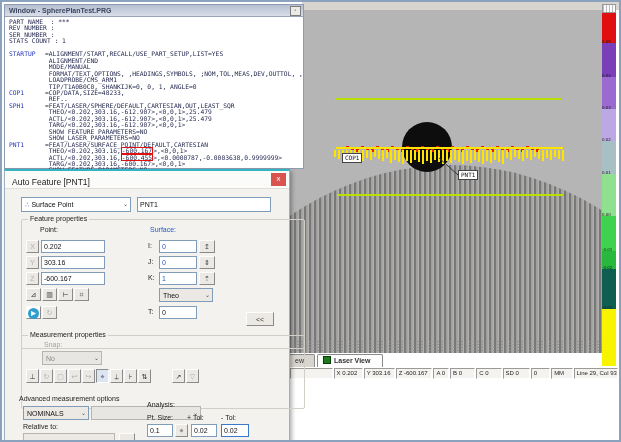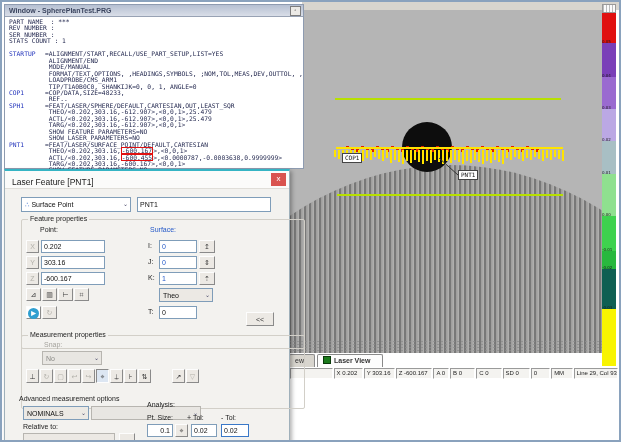--- a/index.html
+++ b/index.html
@@ -275,21 +275,21 @@
       <div class="stseg" style="width: 26px;">B 0</div>
       <div class="stseg" style="width: 26px;">C 0</div>
       <div class="stseg" style="width: 28px;">SD 0</div>
       <div class="stseg" style="width: 20px;">0</div>
       <div class="stseg" style="width: 22px;">MM</div>
       <div class="stseg" style="width: 46px;">Line 29, Col 934</div>
     </div>
 
   <div id="dialog">
     <div id="dlgtitle">
-      <span>Laser Feature [PNT1]</span>
+      <span>Auto Feature [PNT1]</span>
       <div id="dlgclose">x</div>
     </div>
 
     <div class="dd" style="left:16px;top:26px;width:110px;height:15px;">
       <span class="tx"><span style="color:#1a56c4;">∴</span> <span>Surface Point</span></span>
       <span class="ch">⌄</span>
     </div>
     <input class="inp" style="left: 132px; top: 26px; width: 134px; height: 15px;" value="PNT1">
 
     <fieldset class="grp" style="left:14px;top:48px;width:258px;height:112px;">
@@ -364,20 +364,20 @@
         <span class="ch">⌄</span>
       </div>
       <div class="flabel" style="left:4px;top:28px;">Relative to:</div>
       <input class="inp" style="left: 4px; top: 38px; width: 92px; height: 13px; background: rgb(236, 233, 228); border-color: rgb(183, 181, 176);" value="">
       <button class="btn" style="left:100px;top:38px;width:16px;height:13px;">...</button>
 
       <div class="flabel" style="left:128px;top:6px;">Analysis:</div>
       <div class="flabel" style="left:128px;top:19px;">Pt. Size:</div>
       <div class="flabel" style="left:168px;top:19px;">+ Tol:</div>
       <div class="flabel" style="left:202px;top:19px;">- Tol:</div>
-      <input class="inp" style="left: 128px; top: 29px; width: 26px; height: 13px; text-align: right;" value="0.1">
+      <input class="inp" style="left: 128px; top: 29px; width: 26px; height: 13px;" value="0.1">
       <button class="btn" style="left:156px;top:29px;width:13px;height:13px;font-size:7px;">⌖</button>
       <input class="inp" style="left: 172px; top: 29px; width: 26px; height: 13px;" value="0.02">
       <input class="inp focused" style="left: 202px; top: 29px; width: 28px; height: 13px;" value="0.02">
     </div>
   </div>
 
 </div>
 
 </body></html>

